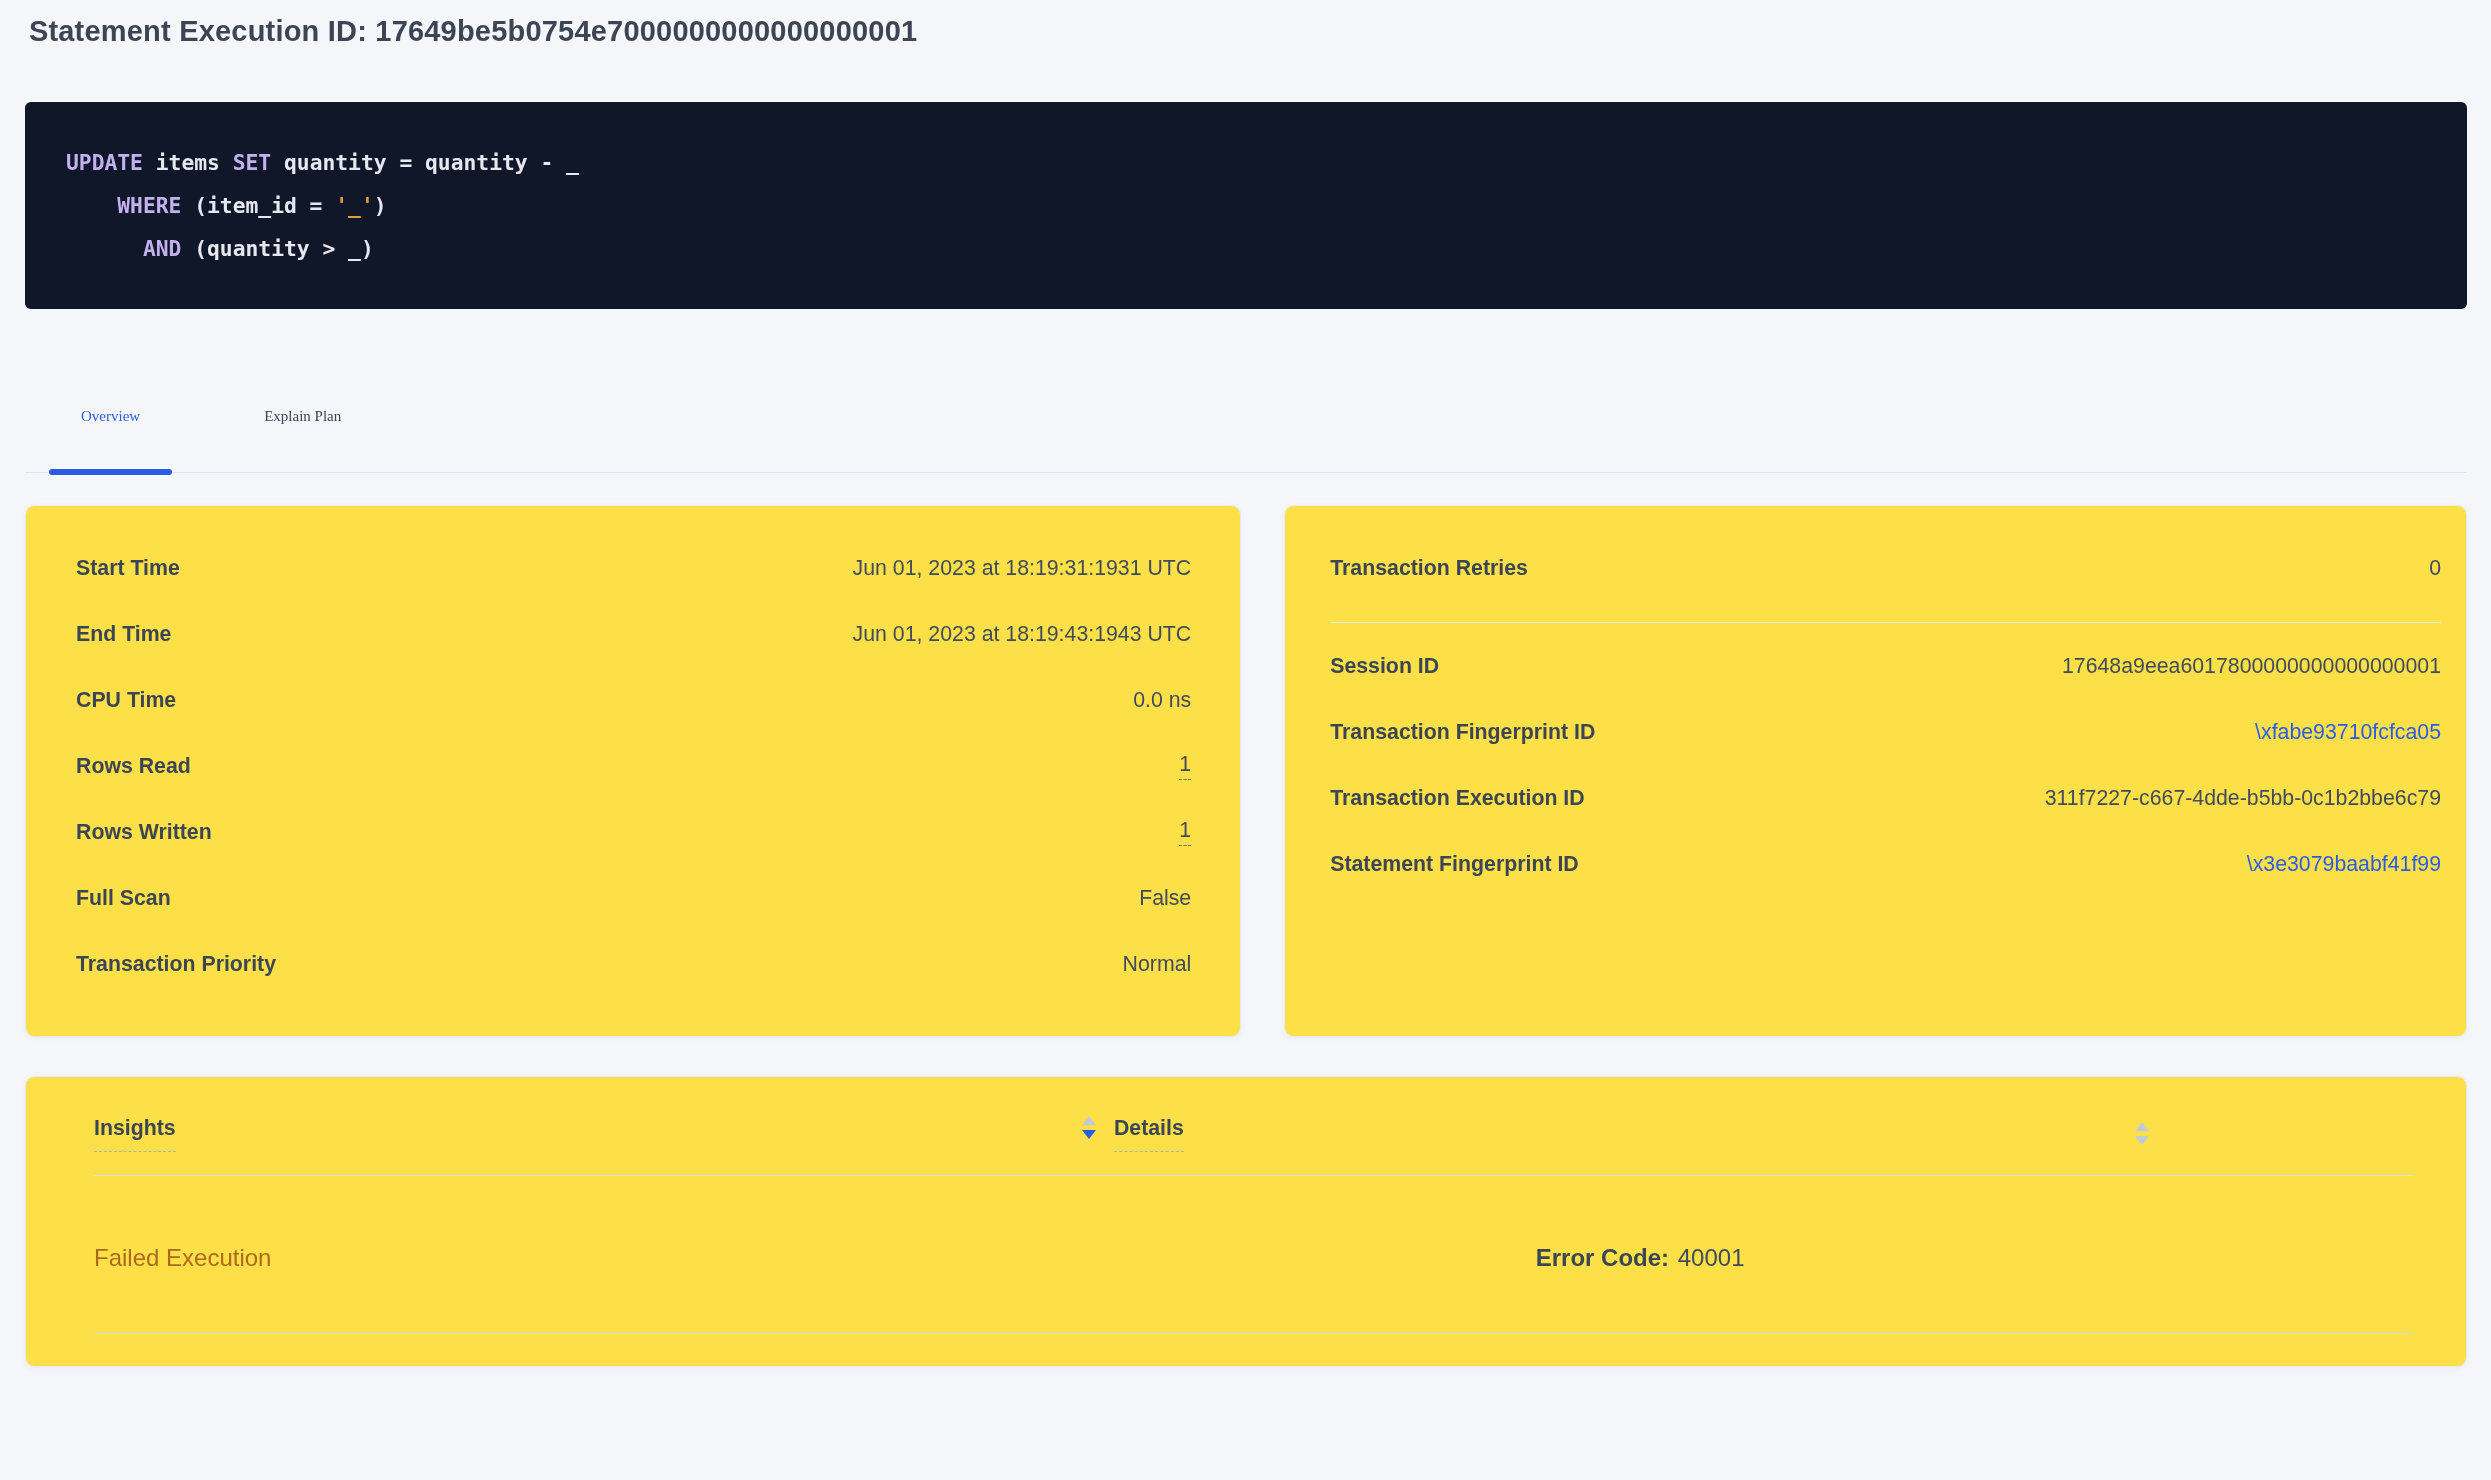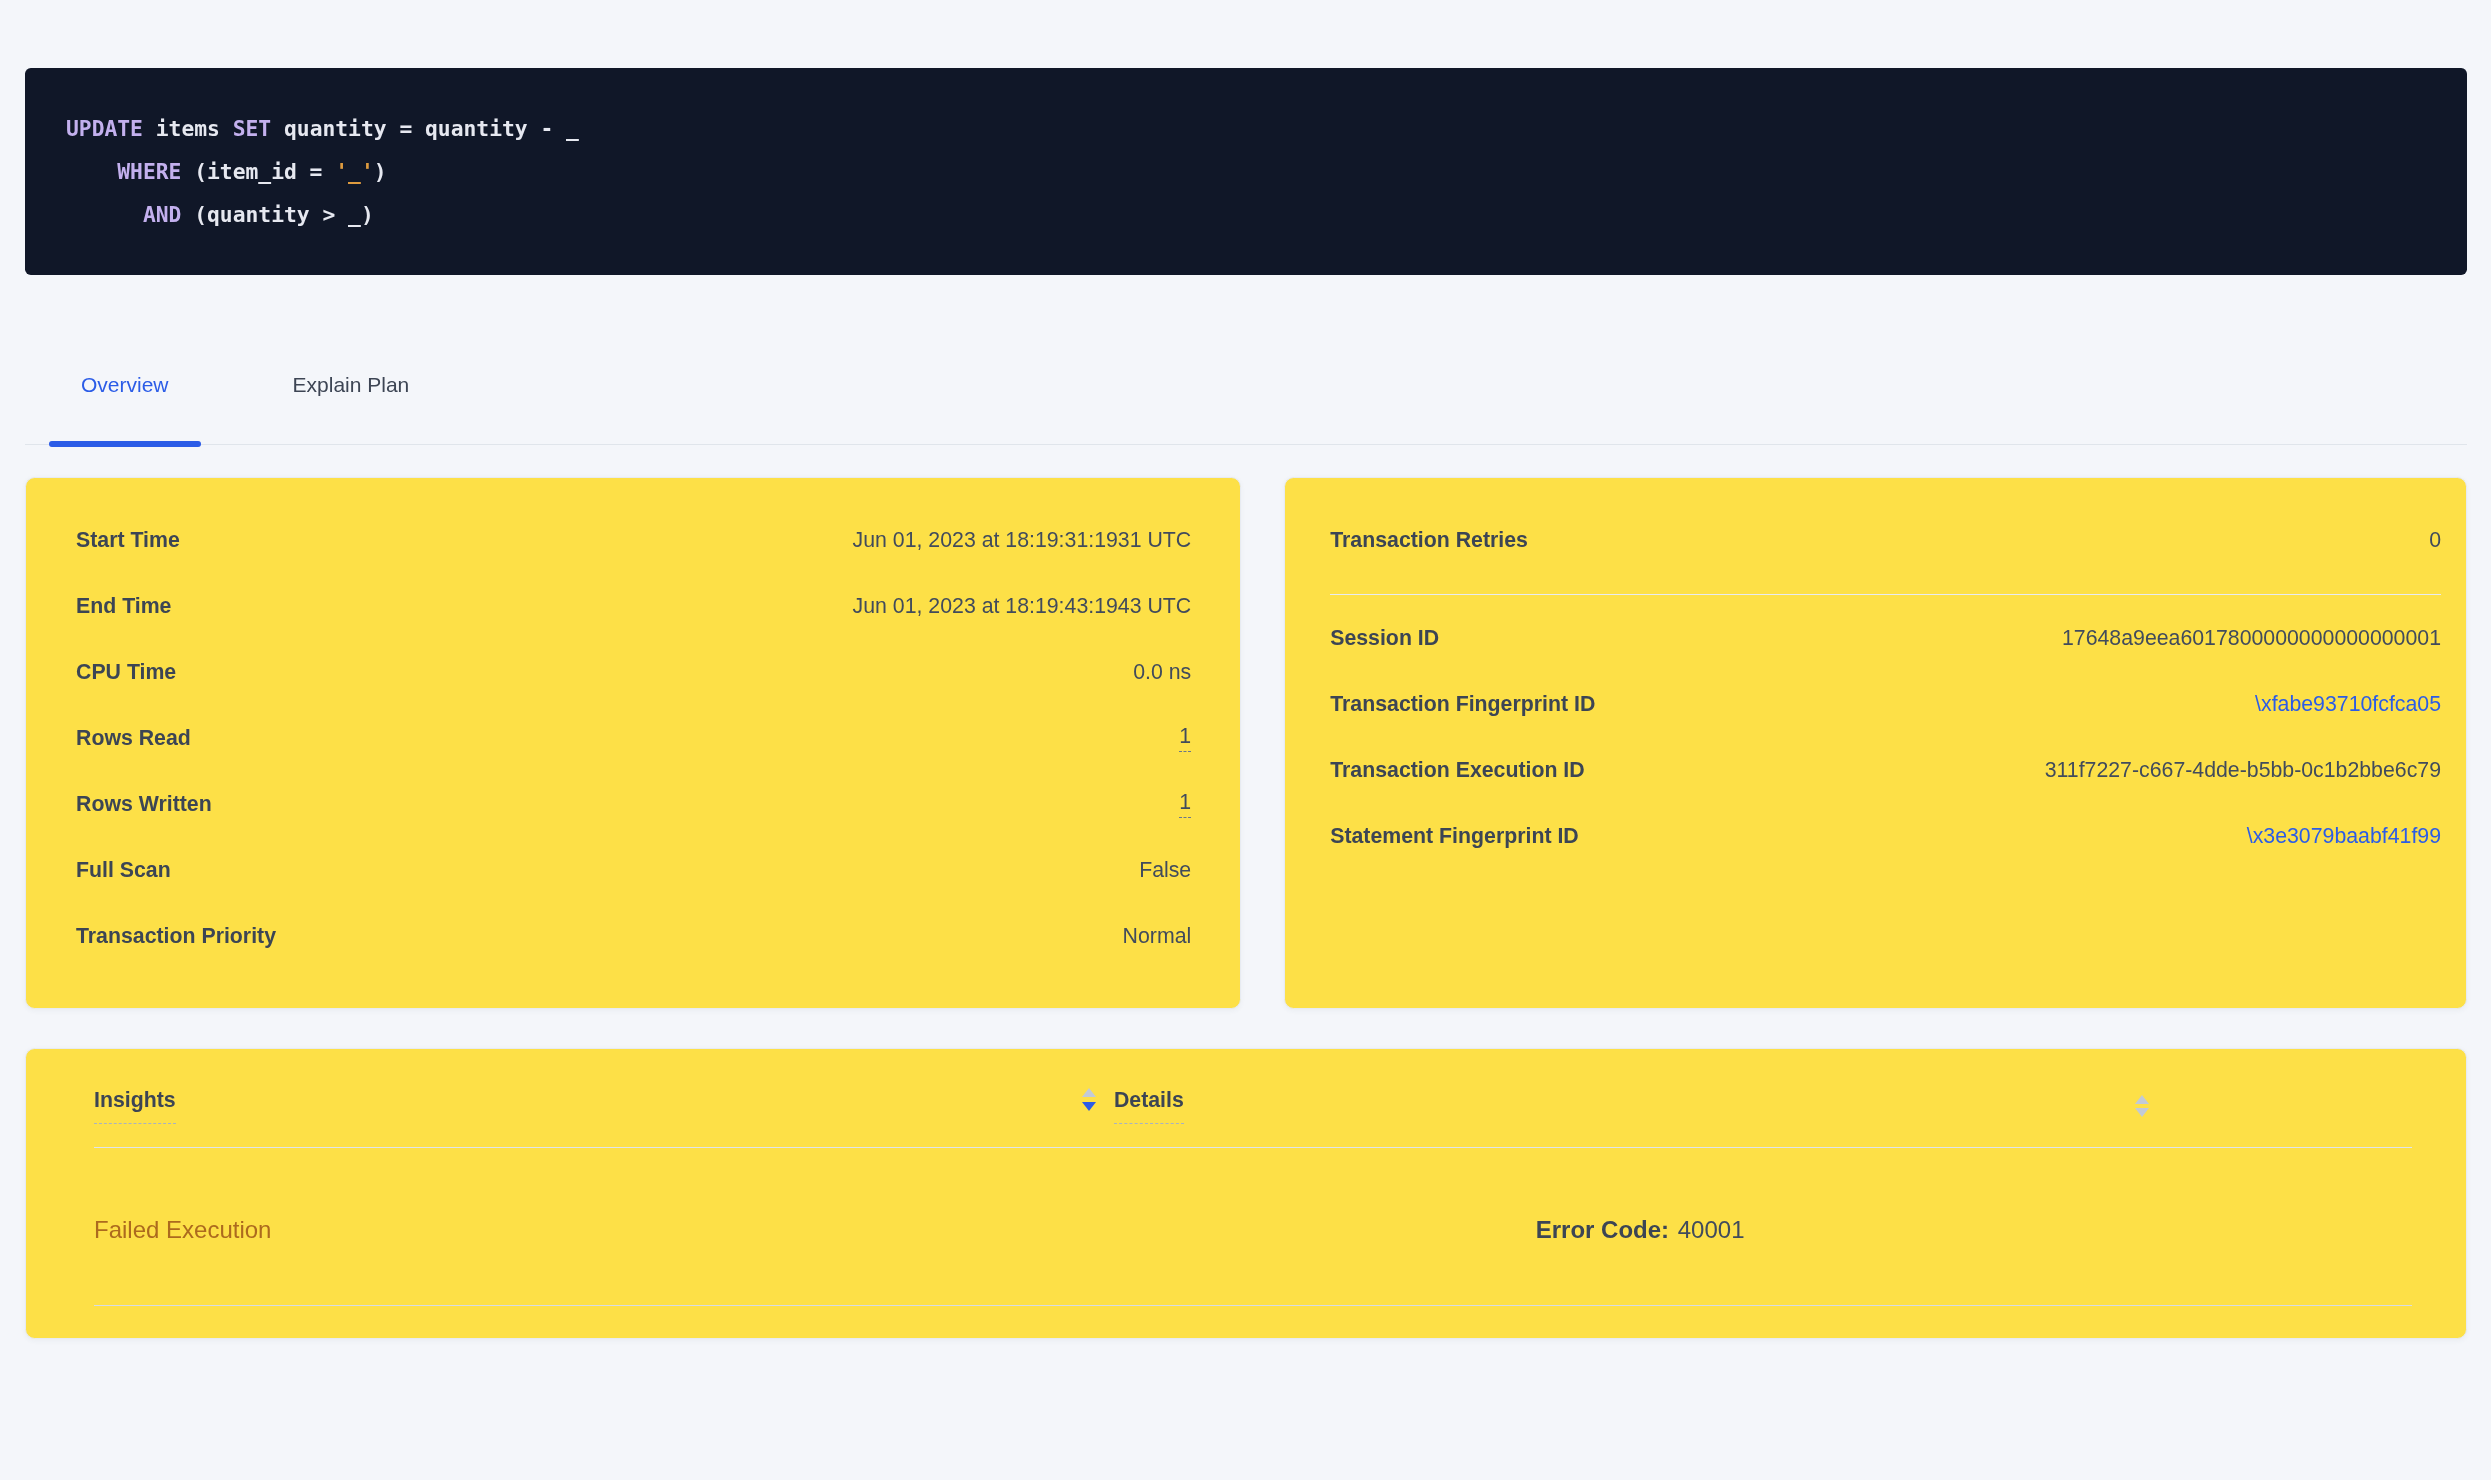--- a/index.html
+++ b/index.html
@@ -30,22 +30,22 @@
   .tok-kw  { color:var(--code-kw, #c3b0ee); }
   .tok-str { color:var(--code-str, #de9b3f); }
 
   
   .tabbar {
     margin-top:85px; padding-left:24px;
     border-bottom:1px solid #e0e5eb;
     display:flex; gap:60px;
   }
   .tab {
-    position:relative; font-size:21px; font-weight:500;
-    color:#3d4554; padding:13.6px 32px 47px 32px; cursor:pointer;
+    position:relative; font-size:15px; font-weight:500;
+    color:#3d4554; padding:13.6px 32px 47px 32px; cursor:pointer;font-family:Liberation Serif, serif;
   }
   .tab.active { color:var(--accent, #2b5ce7); }
   .tab.active::after {
     content:""; position:absolute; left:0; right:0; bottom:-2.9px;
     height:5.8px; border-radius:2.9px; background:var(--accent, #2b5ce7);
   }
 
   
   .cards { display:flex; gap:43px; margin-top:32px; align-items:stretch; }
   .card {
@@ -94,20 +94,21 @@
     padding:68px 0 61px 0; border-bottom:1.9px solid #d5dce6; font-size:24px; }
   .insight-failed { color:var(--warn, #ac6a1e); font-weight:400; }
   .detail-label { font-weight:700; color:#3c4554; margin-right:8.7px; }
   .detail-value { font-weight:400; color:#414b5c; }
 </style>
 </head>
 <body>
 
 <div class="page">
 
+  <h1 class="page-title">Statement Execution ID: 17649be5b0754e7000000000000000001</h1>
 
   <div class="codeblock">
     <pre id="sql-pre"><div><span class="tok-kw">UPDATE</span><span class="tok-plain"> items </span><span class="tok-kw">SET</span><span class="tok-plain"> quantity = quantity - _</span></div><div><span class="tok-plain">    </span><span class="tok-kw">WHERE</span><span class="tok-plain"> (item_id = </span><span class="tok-str">'_'</span><span class="tok-plain">)</span></div><div><span class="tok-plain">      </span><span class="tok-kw">AND</span><span class="tok-plain"> (quantity &gt; _)</span></div></pre>
   </div>
 
   <div class="tabbar" id="tabbar">
       <div class="tab active">Overview</div>
       <div class="tab">Explain Plan</div>
     </div>
 

